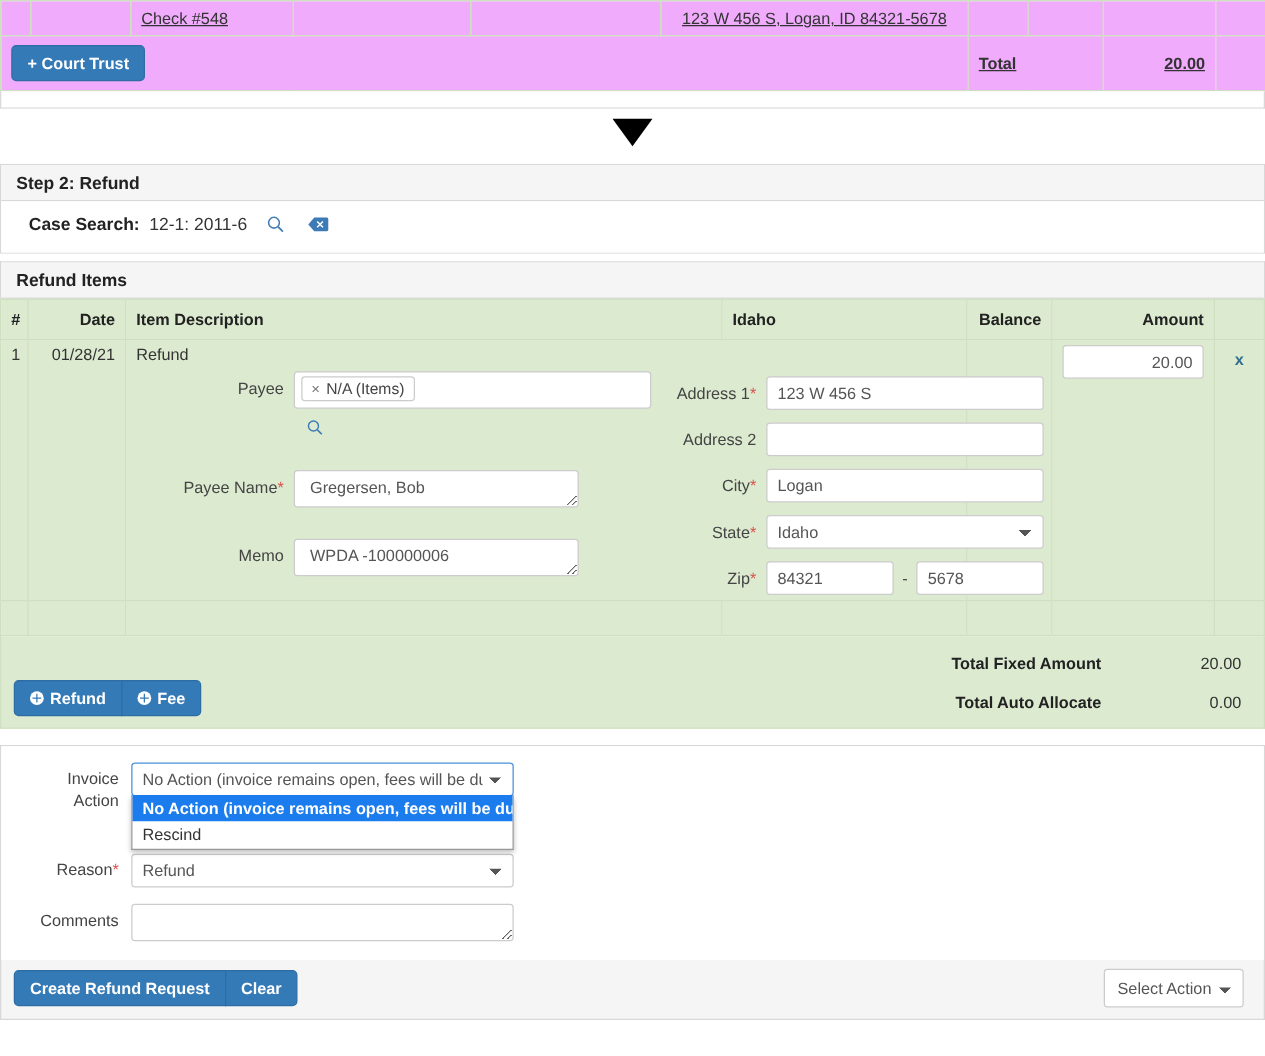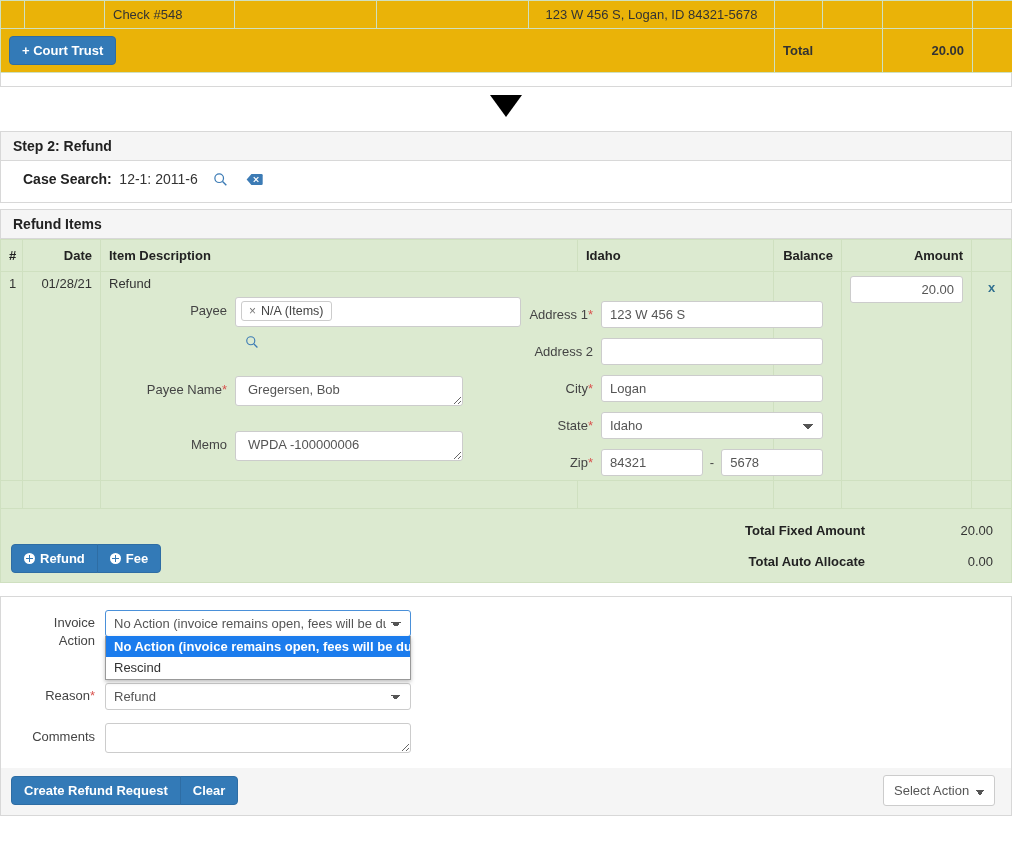--- a/index.html
+++ b/index.html
@@ -21,27 +21,28 @@
     border-bottom: 1px solid #d8d8d8;
     padding: 6px 12px;
     font-weight: bold;
     font-size: 14px;
     color: #222;
   }
 
   
   .top-table { width: 1012px; border-collapse: collapse; table-layout: fixed; }
   .top-table td {
-    background: #eab308;
+    background: #f0abfc;
     border: 1px solid #cfe0c0;
     height: 28px;
     padding: 2px 8px;
     vertical-align: middle;
     font-size: 13px;
     color: #333;
+    text-decoration: underline;
   }
   .top-table tr.total-row td { height: 44px; }
   .cell-total-label { font-weight: bold; }
   .cell-total-value { font-weight: bold; text-align: right; padding-right: 18px; }
 
   
   .btn-blue {
     display: inline-block;
     background: #337ab7;
     border: 1px solid #2e6da4;
@@ -175,21 +176,21 @@
   .remove-x {
     color: #31708f; font-size: 13px; font-weight: bold;
     cursor: pointer; text-align: center; display: block; padding-top: 20px;
   }
 
   
   .totals-bar {
     background: #dcead0; border: 1px solid #cfe0c0; border-top: none;
     height: 74px; position: relative;
   }
-  .tot-label { position: absolute; right: 146px; font-weight: bold; color: #222; font-size: 13px; }
+  .tot-label { position: absolute; right: 130px; font-weight: bold; color: #222; font-size: 13px; }
   .tot-value { position: absolute; right: 18px; font-size: 13px; color: #333; }
   .tot-1 { top: 14px; }
   .tot-2 { top: 45px; }
   .btns-refund-fee { position: absolute; left: 10px; top: 35px; }
 
   
   .s3-body { padding: 10px 0 12px 0; background: #fff; position: relative; }
   .s3-grid {
     display: grid;
     grid-template-columns: 94px 306px;
@@ -298,21 +299,21 @@
       <th class="th-x"></th>
     </tr>
 
     <tr>
       <td class="td-hash">1</td>
       <td class="td-date">01/28/21</td>
 
       <td colspan="2">
         <div>Refund</div>
 
-        <div style="display:flex; gap:0px;">
+        <div style="display:flex; gap:12px;">
 
           <div class="form-grid">
             <div class="flabel">Payee</div>
             <div>
               <div class="tokenbox">
                 <span class="token">
                   <span class="tok-x">×</span>
                   <span>N/A (Items)</span>
                 </span>
               </div>

